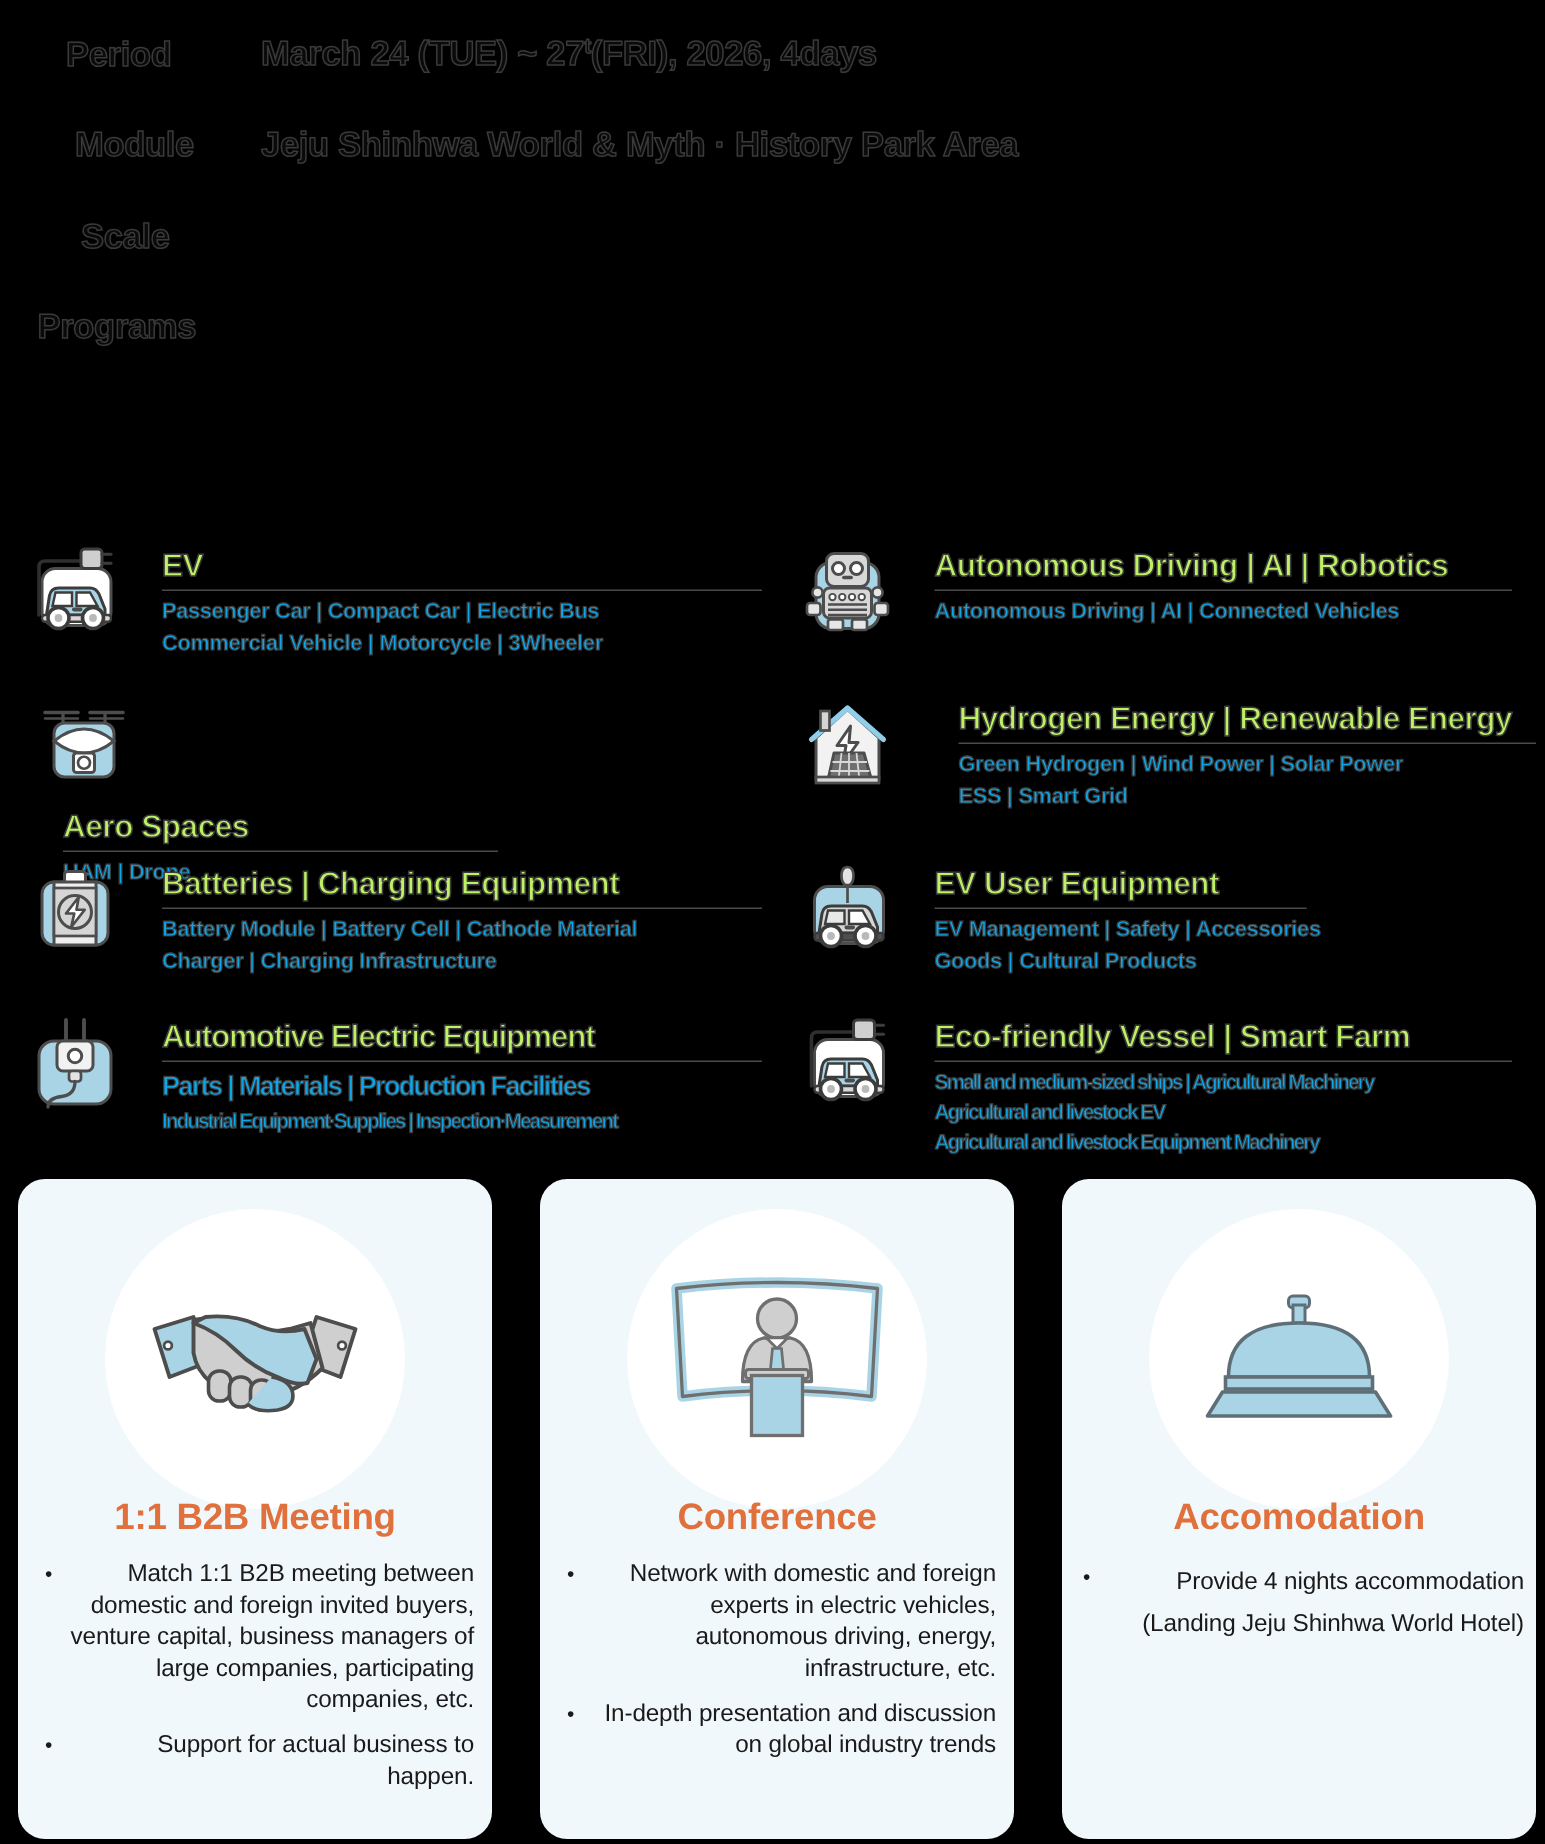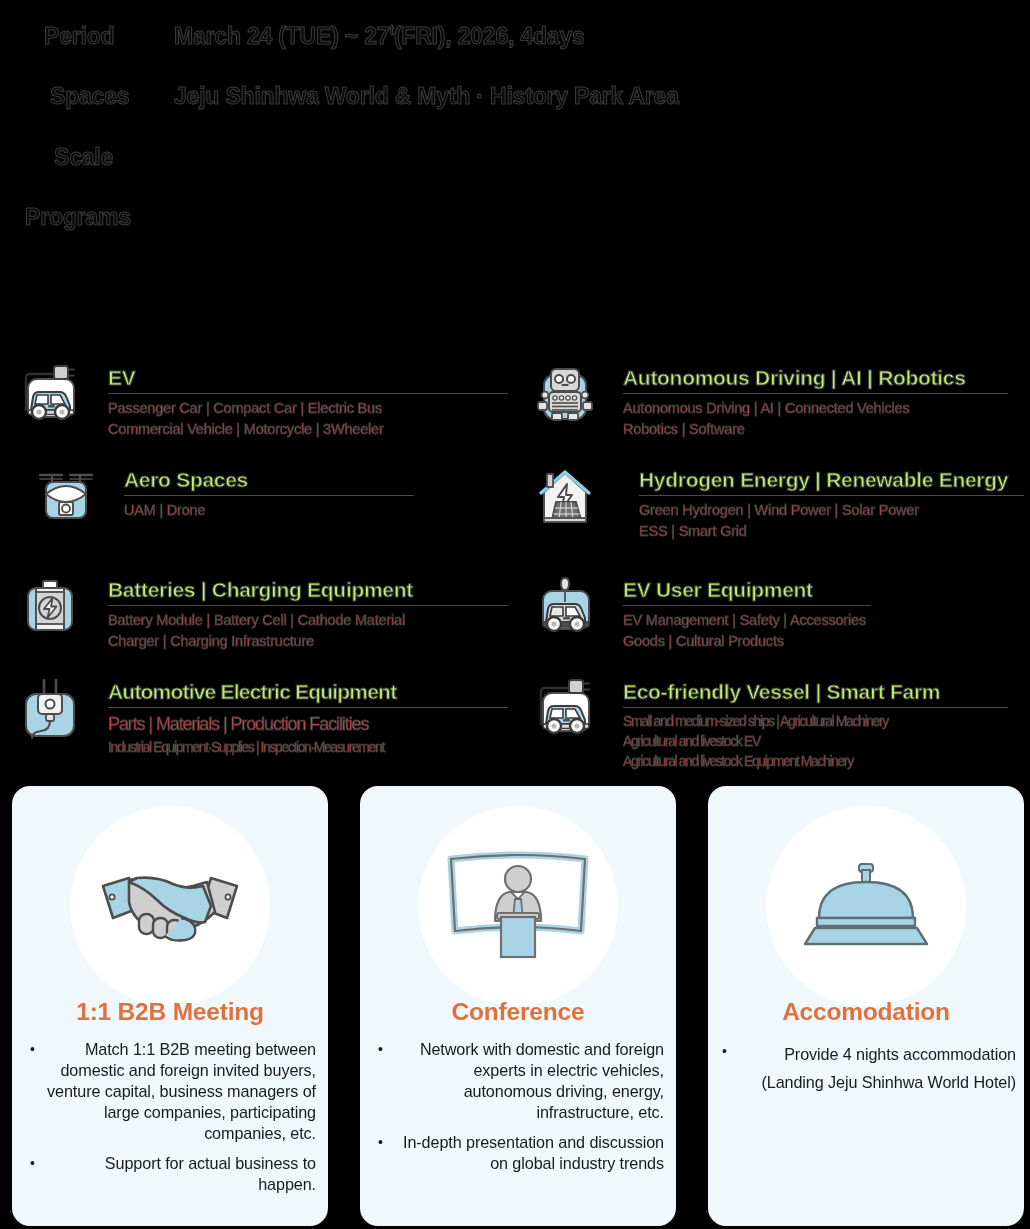--- a/index.html
+++ b/index.html
@@ -80,34 +80,34 @@
     letter-spacing: -0.3px;
     white-space: nowrap;
     padding-bottom: 3px;
     border-bottom: 1.5px solid #4a4a4a;
   }
   .cat-title.narrow { letter-spacing: -0.8px; }
 
   .cat-subs { margin-top: 4px; }
   .cat-sub {
     font-size: 14.5px;
-    font-weight: 400;
-    color: #ef4444;
+    font-weight: 700;
+    color: #0ea5e9;
     -webkit-text-stroke: 0.8px #3a3a3a;
     text-shadow: 0 0 1px #2c2c2c;
     letter-spacing: -0.2px;
     line-height: 1.42;
     white-space: nowrap;
   }
   .cat-sub.cond  { letter-spacing: -1.1px; font-size: 18px; }
   .cat-sub.cond2 { letter-spacing: -1.4px; font-size: 14px; }
 
   
   .L1 { top: 8px;   left: 14px; }
-  .L2 { top: 110px; left: 30px; }
+  .L2 { top: 110px; left: 20px; flex-direction: column; }
   .L3 { top: 220px; left: 14px; justify-content: space-between; }
   .L4 { top: 322px; left: 14px; }
   .L1 .cat-text, .L2 .cat-text, .L3 .cat-text, .L4 .cat-text { width: 400px; margin-left: 22px; }
   .L2 .cat-text { width: 290px; }
 
   
   .R1 { top: 8px;   left: 14px; }
   .R2 { top: 110px; left: 14px; gap: 16px; }
   .R3 { top: 220px; left: 14px; }
   .R4 { top: 322px; left: 14px; }
@@ -177,21 +177,21 @@
 <div class="page">
 
   <div class="info-block">
 
     <div class="info-row row-period">
       <span class="hollow info-label">Period</span>
       <span class="hollow info-value info-value-period"><span>March 24 (TUE)  ~  27</span><sup class="ord">t</sup><span>(FRI),  2026,  4days</span></span>
     </div>
 
     <div class="info-row row-venue">
-      <span class="hollow info-label">Spaces</span>
+      <span class="hollow info-label">Module</span>
       <span class="hollow info-value info-value-venue">Jeju  Shinhwa World &amp;   Myth · History Park Area</span>
     </div>
 
     <div class="info-row row-scale">
       <span class="hollow info-label">Scale</span>
     </div>
 
     <div class="info-row row-programs">
       <span class="hollow info-label">Programs</span>
     </div>
@@ -319,21 +319,20 @@
             <rect x="7" y="40" width="9" height="8" rx="2" fill="#e6e6e6" stroke="#4d4d4d" stroke-width="1.8"></rect>
             <rect x="52" y="40" width="9" height="8" rx="2" fill="#e6e6e6" stroke="#4d4d4d" stroke-width="1.8"></rect>
             <rect x="21" y="51" width="10" height="7" rx="1.5" fill="#e6e6e6" stroke="#4d4d4d" stroke-width="1.8"></rect>
             <rect x="37" y="51" width="10" height="7" rx="1.5" fill="#e6e6e6" stroke="#4d4d4d" stroke-width="1.8"></rect>
           </svg>
         </div>
         <div class="cat-text">
           <div class="cat-title">Autonomous Driving | AI | Robotics</div>
           <div class="cat-subs">
             <div class="cat-sub">Autonomous Driving | AI | Connected Vehicles</div>
-            <div class="cat-sub">Robotics | Software</div>
           </div>
         </div>
       </div>
 
       <div class="cat-item R2">
         <div class="cat-icon-wrap">
           <svg width="68" height="68" viewBox="0 0 68 68">
             <path d="M13 28 V56 H55 V28 L34 9 Z" fill="#f2f2f2" stroke="#4d4d4d" stroke-width="2" stroke-linejoin="round"></path>
             <path d="M10 29 L34 8 L58 29" fill="none" stroke="#8fcde8" stroke-width="3.4" stroke-linejoin="round" stroke-linecap="round"></path>
             <rect x="16" y="10" width="6" height="13" fill="#d4d4d4" stroke="#4d4d4d" stroke-width="1.8"></rect>

